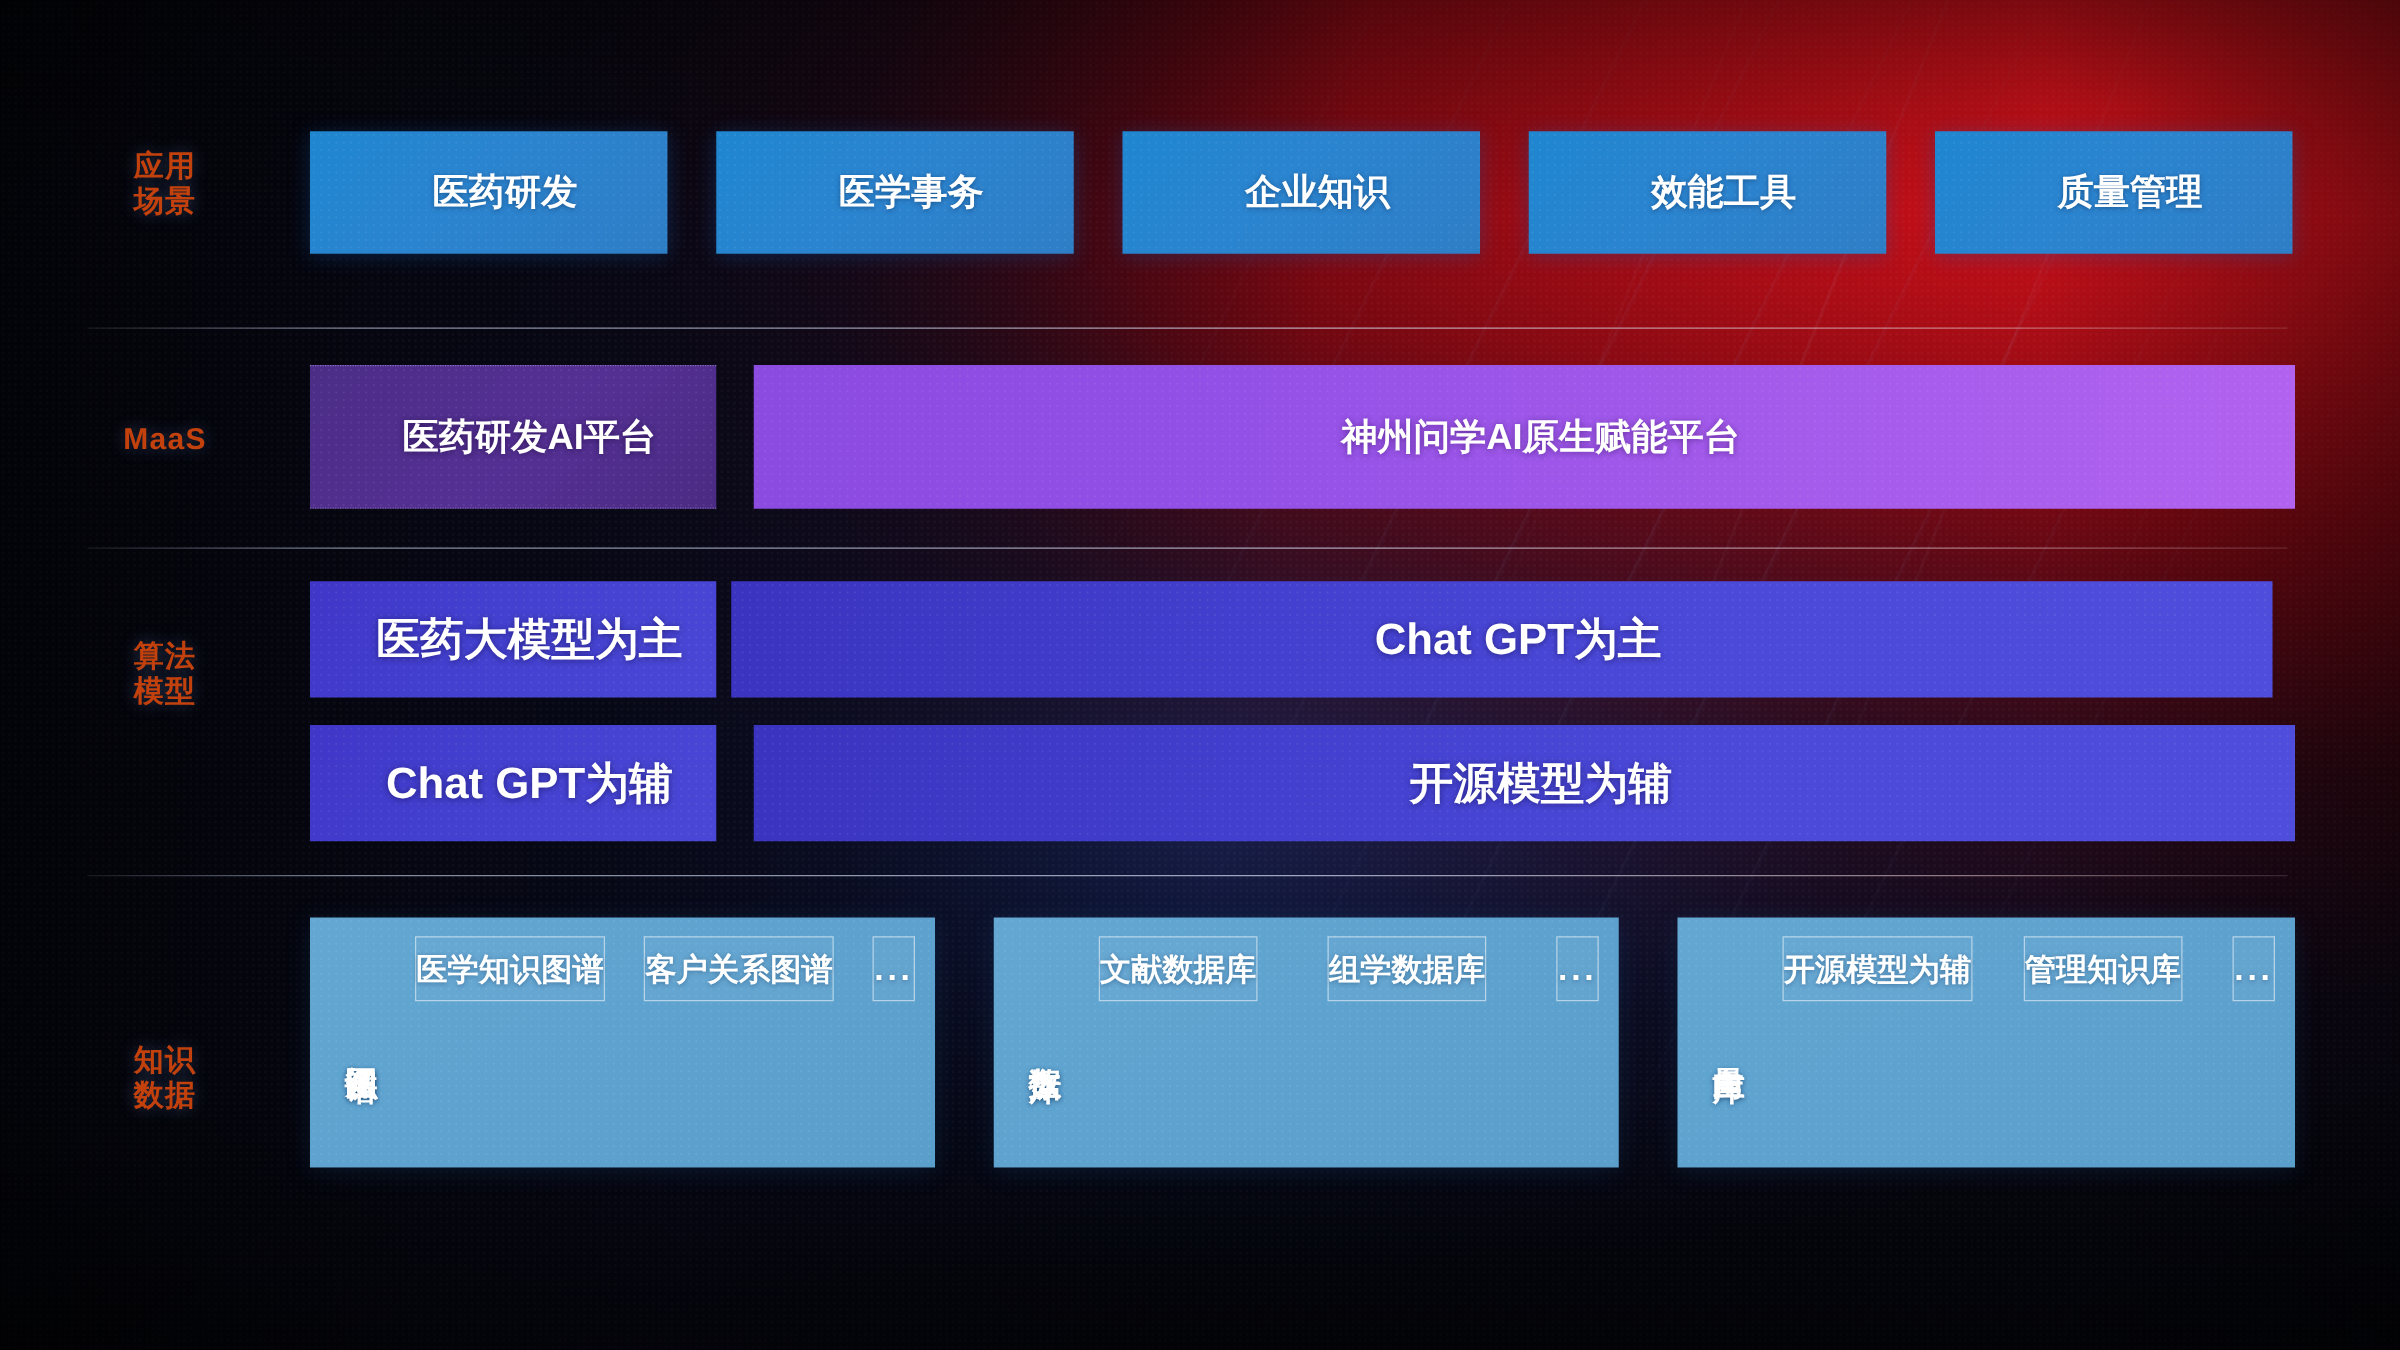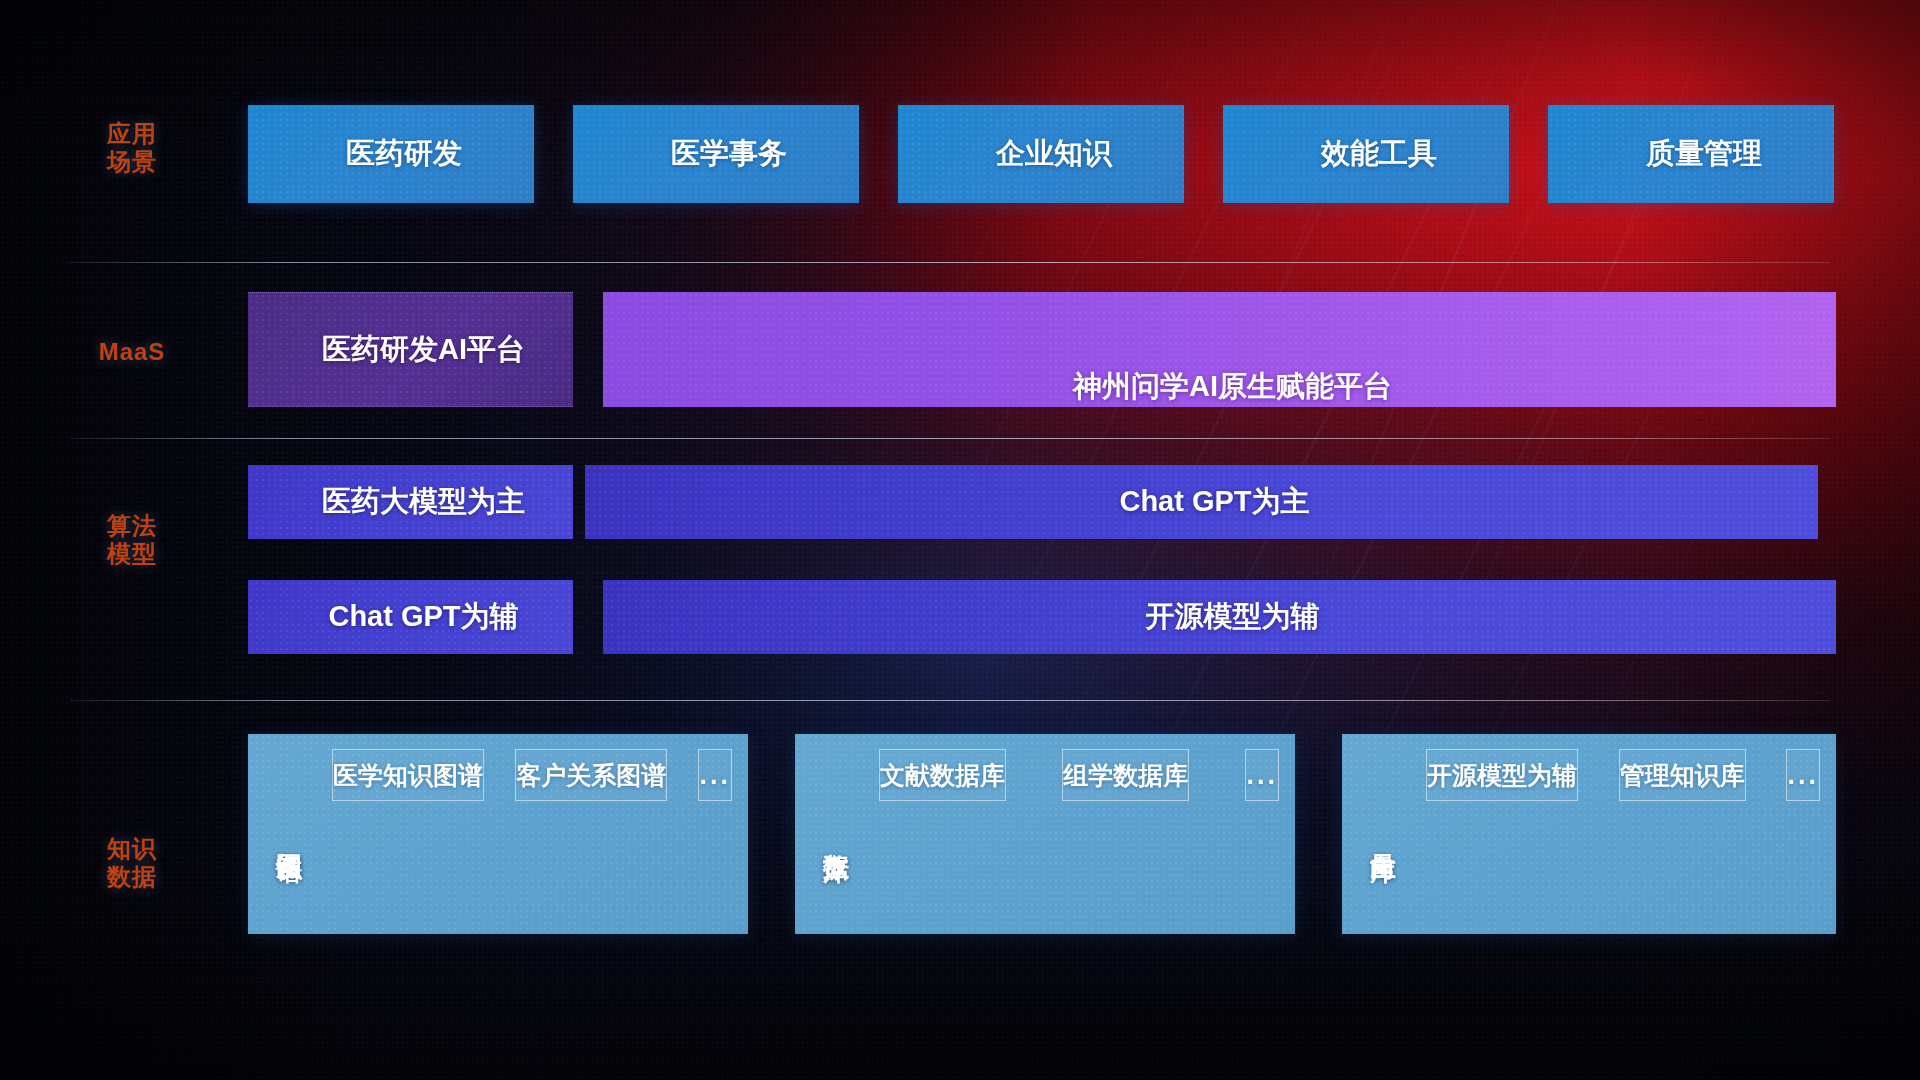--- a/index.html
+++ b/index.html
@@ -159,22 +159,22 @@
   }
   .maas-right {
     height: 115px;
     font-size: 29px;
     background: linear-gradient(90deg, #8b4ae0 0%, #9350e6 30%, #a259ea 62%, #b163ef 100%);
     text-shadow: 0 1px 5px rgba(35,0,70,0.45);
   }
 
   
   .algo-box {
-    height: 74px;
-    font-size: 29px;
+    height: 93px;
+    font-size: 35px;
     background: linear-gradient(120deg, #4036c7 0%, #4340cf 40%, #4a47d6 100%);
     text-shadow: 0 1px 5px rgba(10,5,60,0.5);
     justify-content: center;
   }
   .algo-wide {
     background: linear-gradient(105deg, #3a33c0 0%, #4340cf 35%, #4b49d8 62%, #4f4ddc 100%);
   }
 
   
   .kpanel {
@@ -274,21 +274,21 @@
     </div>
 
     <div class="divider" style="top:262px;"></div>
 
     <div class="row-label" style="top:338px;">MaaS</div>
 
     <div class="box maas-left" style="left:248px; top:292px; width:325px;">
       <span class="noise"></span>
       <span class="lbl">医药研发AI平台</span>
     </div>
-    <div class="box maas-right" style="left:603px; top:292px; width:1233px;align-items:flex-end;">
+    <div class="box maas-right" style="left:603px; top:292px; width:1233px;">
       <span class="noise"></span>
       <span class="lbl">神州问学AI原生赋能平台</span>
     </div>
 
     <div class="divider" style="top:438px;"></div>
 
     <div class="row-label" style="top:512px;">算法
 模型</div>
 
     <div class="box algo-box" style="left:248px; top:465px; width:325px;">

